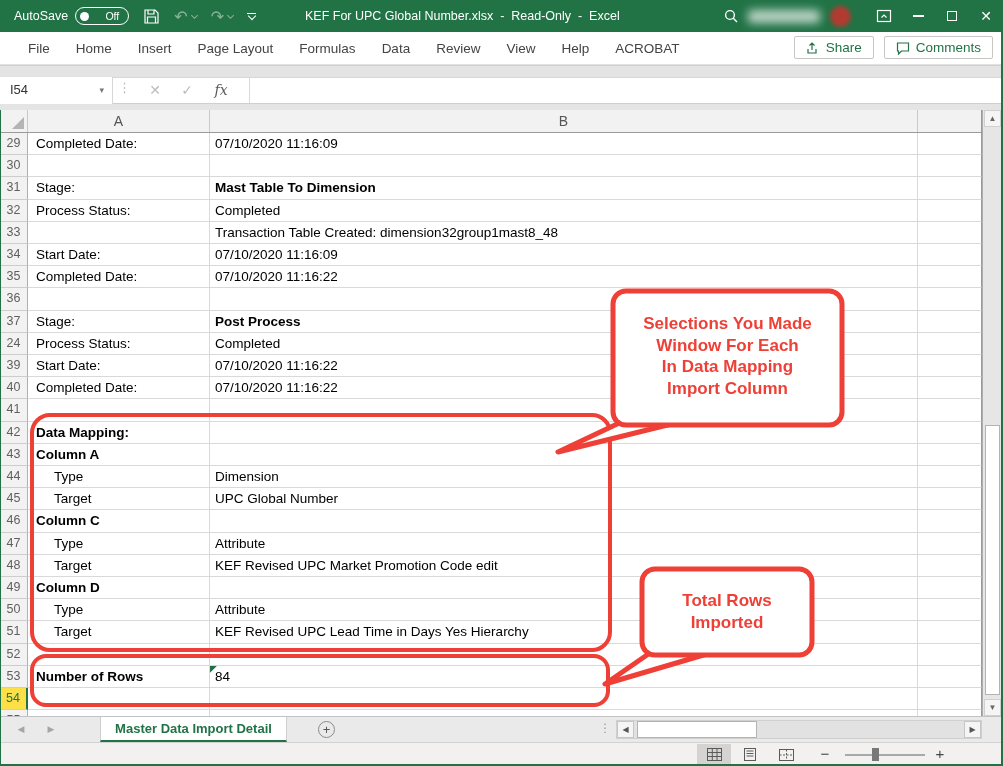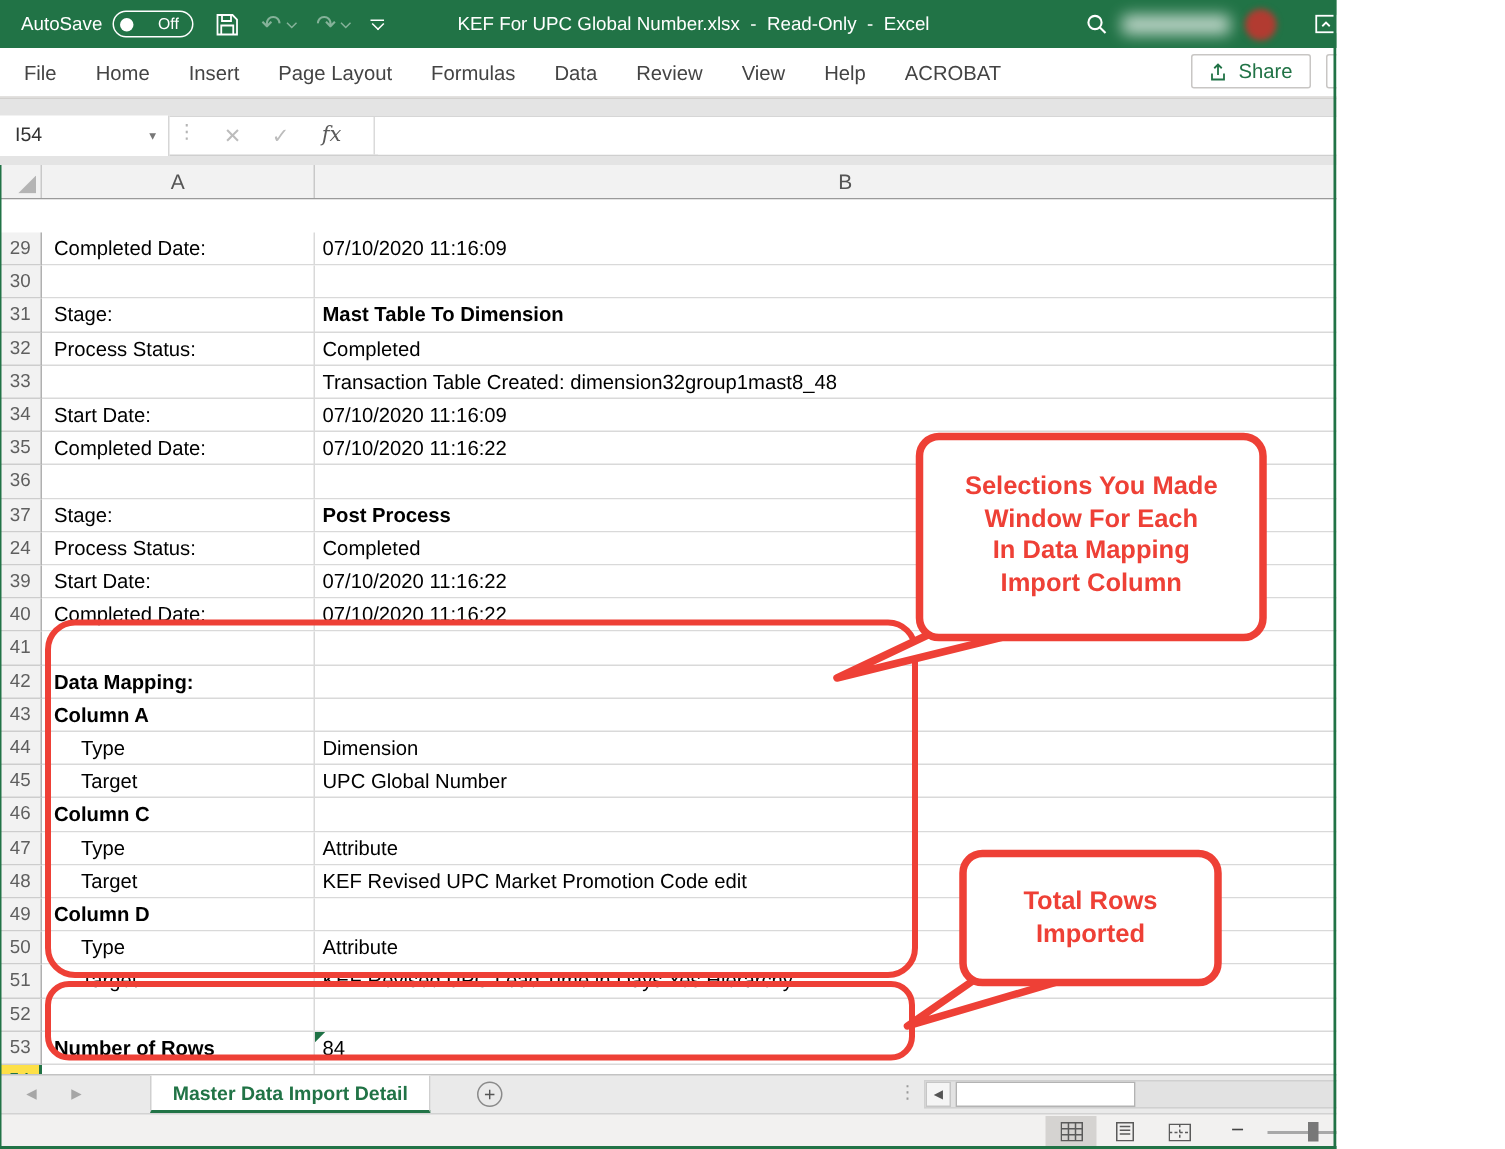--- a/index.html
+++ b/index.html
@@ -1,17 +1,17 @@
 <!DOCTYPE html>
 <html><head>
 <meta charset="utf-8">
 <style>
   * { margin:0; padding:0; box-sizing:border-box; }
   html,body { width:1003px; height:766px; font-family:"Liberation Sans", sans-serif; }
-  #page { position:relative; width:891px; height:766px; background:#fff; overflow:hidden; }
+  #page { position:relative; width:1003px; height:766px; background:#fff; overflow:hidden; }
 
   
   #titlebar { position:absolute; top:0; left:0; width:1003px; height:32px; background:#217346; color:#fff; }
   .qat { position:absolute; left:14px; top:0; height:32px; display:flex; align-items:center; gap:14px; }
   .autosave { display:flex; align-items:center; gap:7px; font-size:12.5px; }
   .as-toggle { width:54px; height:18px; border:1px solid #fff; border-radius:9px; position:relative; cursor:pointer; }
   .as-dot { position:absolute; left:4px; top:3.5px; width:9px; height:9px; border-radius:50%; background:#fff; }
   .as-off { position:absolute; right:9px; top:2px; font-size:10.5px; color:#fff; }
   .qbtn { display:flex; align-items:center; color:#fff; }
   .undo-glyph { font-size:16px; opacity:.45; }
@@ -23,21 +23,21 @@
   .tb-right { position:absolute; right:0; top:0; height:32px; display:flex; align-items:center; }
   .tb-ico { width:34px; height:32px; display:flex; align-items:center; justify-content:center; cursor:pointer; }
   .blur-name { width:72px; height:13px; background:rgba(255,255,255,.7); border-radius:3px; filter:blur(5px); margin-right:10px; }
   .avatar { width:21px; height:21px; border-radius:50%; background:#b23b31; filter:blur(2px); margin-right:16px; }
   .min-glyph { width:11px; height:1.5px; background:#fff; }
   .max-glyph { width:10px; height:10px; border:1.2px solid #fff; }
   .close-glyph { font-size:14px; color:#fff; line-height:1; }
 
   
   #ribbonrow { position:absolute; top:32px; left:0; width:1003px; height:33px; background:#fff; border-bottom:1px solid #e3e1df; display:flex; align-items:center; }
-  #tabs { display:flex; align-items:center; padding-left:3px; }
+  #tabs { display:flex; align-items:center; padding-left:15px; }
   .rtab { padding:0 13px; font-size:13.5px; color:#444; line-height:33px; cursor:pointer; white-space:nowrap; }
   .ribbon-right { position:absolute; right:10px; top:4px; display:flex; gap:10px; }
   .rbtn { display:flex; align-items:center; gap:6px; border:1px solid #c8c6c4; background:#fff; border-radius:2px; padding:3px 11px; font-size:13.5px; color:#217346; cursor:pointer; }
 
   
   #formularow { position:absolute; top:65px; left:0; width:1003px; height:45px; background:#e4e4e4; border-top:1px solid #d2d0ce; }
   .fwhite { position:absolute; top:11px; left:0; width:1003px; height:27px; background:#fff; border-top:1px solid #d6d6d6; border-bottom:1px solid #cfcfcf; }
   #namebox { position:absolute; top:11px; left:0; width:113px; height:27px; background:#fff; border-right:1px solid #d6d6d6; font-size:13px; color:#333; line-height:26px; padding-left:10px; cursor:pointer; }
   #namebox .nb-caret { position:absolute; right:8px; top:0; color:#777; font-size:9px; }
   .fdots { position:absolute; left:118px; top:14px; color:#b5b5b5; font-size:13px; letter-spacing:0; }
@@ -48,21 +48,21 @@
   
   #colheads { position:absolute; top:110px; left:0; width:982px; height:23px; background:#f2f2f2; border-bottom:1px solid #9a9a9a; }
   #colheads>div { position:absolute; top:0; height:22px; border-right:1px solid #c9c9c9; color:#555; font-size:14px; text-align:center; line-height:22px; cursor:pointer; }
   .corner { left:0; width:28px; }
   .corner .tri { position:absolute; right:3px; bottom:3px; width:12px; height:12px; background:#b4b4b4; clip-path:polygon(100% 0,100% 100%,0 100%); }
   .chA { left:28px; width:182px; }
   .chB { left:210px; width:708px; }
   .chC { left:918px; width:64px; border-right:1px solid #9a9a9a !important; }
 
   #gridrows { position:absolute; top:133px; left:0; width:982px; height:583px; overflow:hidden; background:#fff; }
-  .grow { position:absolute; left:0; width:982px; height:22.2px;margin-top:22px; }
+  .grow { position:absolute; left:0; width:982px; height:22.2px; }
   .grow>div { position:absolute; top:0; height:22.2px; border-bottom:1px solid #d9d9d9; border-right:1px solid #d9d9d9; }
   .rowhdr { left:0; width:28px; background:#f2f2f2; border-right:1px solid #b0b0b0 !important; border-bottom:1px solid #cdcdcd !important; color:#5f5f5f; font-size:12.5px; text-align:center; line-height:21px; cursor:pointer; }
   .rowhdr.sel { color:#217346; background:#fde047; border-right:2px solid #217346 !important; }
   .cell { font-size:13.5px; color:#000; line-height:21px; white-space:nowrap; overflow:hidden; background:#fff; cursor:cell; }
   .ca { left:28px; width:182px; padding-left:8px; }
   .cb { left:210px; width:708px; padding-left:5px; }
   .cc { left:918px; width:64px; border-right:1px solid #9a9a9a !important; }
   .b { font-weight:bold; }
   .ind { padding-left:26px; }
   .flag { position:absolute; left:0; top:0; width:7px; height:7px; background:#1e7145; clip-path:polygon(0 0,100% 0,0 100%); }

